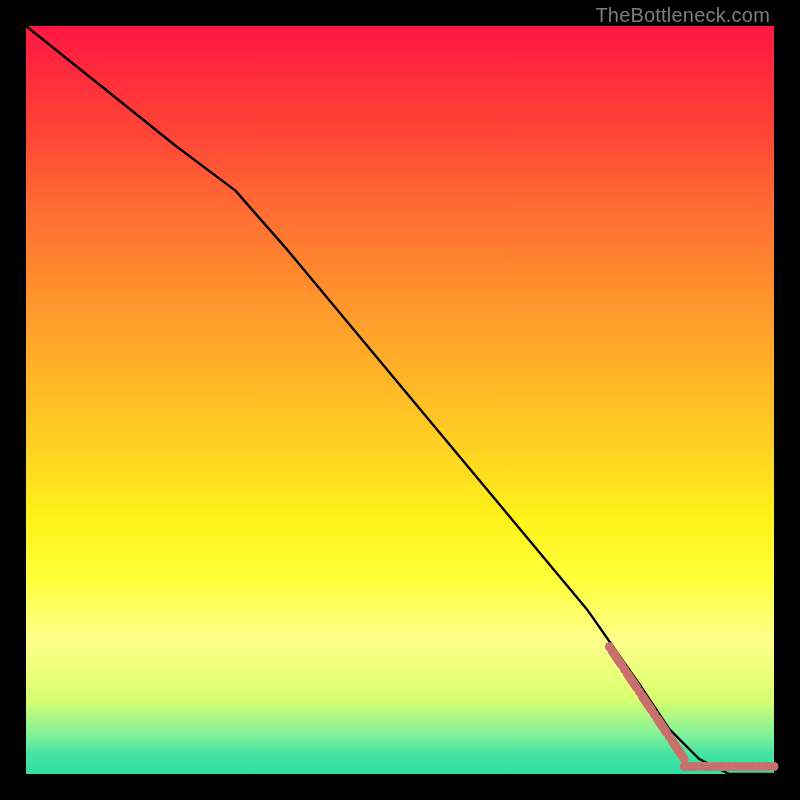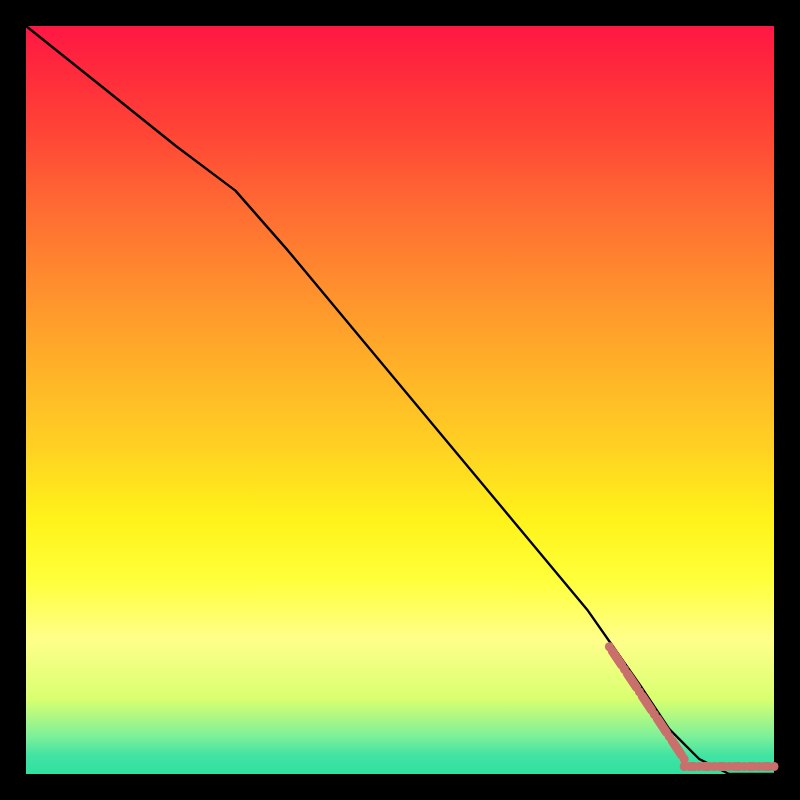--- a/index.html
+++ b/index.html
@@ -65,20 +65,21 @@
   .dash {
     stroke: #c9706c;
     stroke-width: 9;
     stroke-linecap: round;
   }
 </style>
 </head>
 <body>
 
 <div class="stage">
+  <div class="watermark">TheBottleneck.com</div>
 
   <div class="plot">
     <svg class="curve" viewBox="0 0 748 748">
 
       <path id="main-curve" fill="none" stroke="#000" stroke-width="2.4" stroke-linejoin="round" d="M0.0 0.0 L74.8 59.8 L149.6 119.7 L209.4 164.6 L261.8 224.4 L336.6 314.2 L411.4 403.9 L486.2 493.7 L561.0 583.4 L613.4 658.2 L643.3 703.1 L673.2 733.0 L703.1 748.0 L748.0 748.0"></path>
 
       <g id="marker-group">
           <circle cx="583.4" cy="620.8" r="4.5" class="dot"></circle>
           <line x1="586.2" y1="625.0" x2="595.6" y2="639.1" class="dash"></line>
           <circle cx="598.4" cy="643.3" r="4.5" class="dot"></circle>

